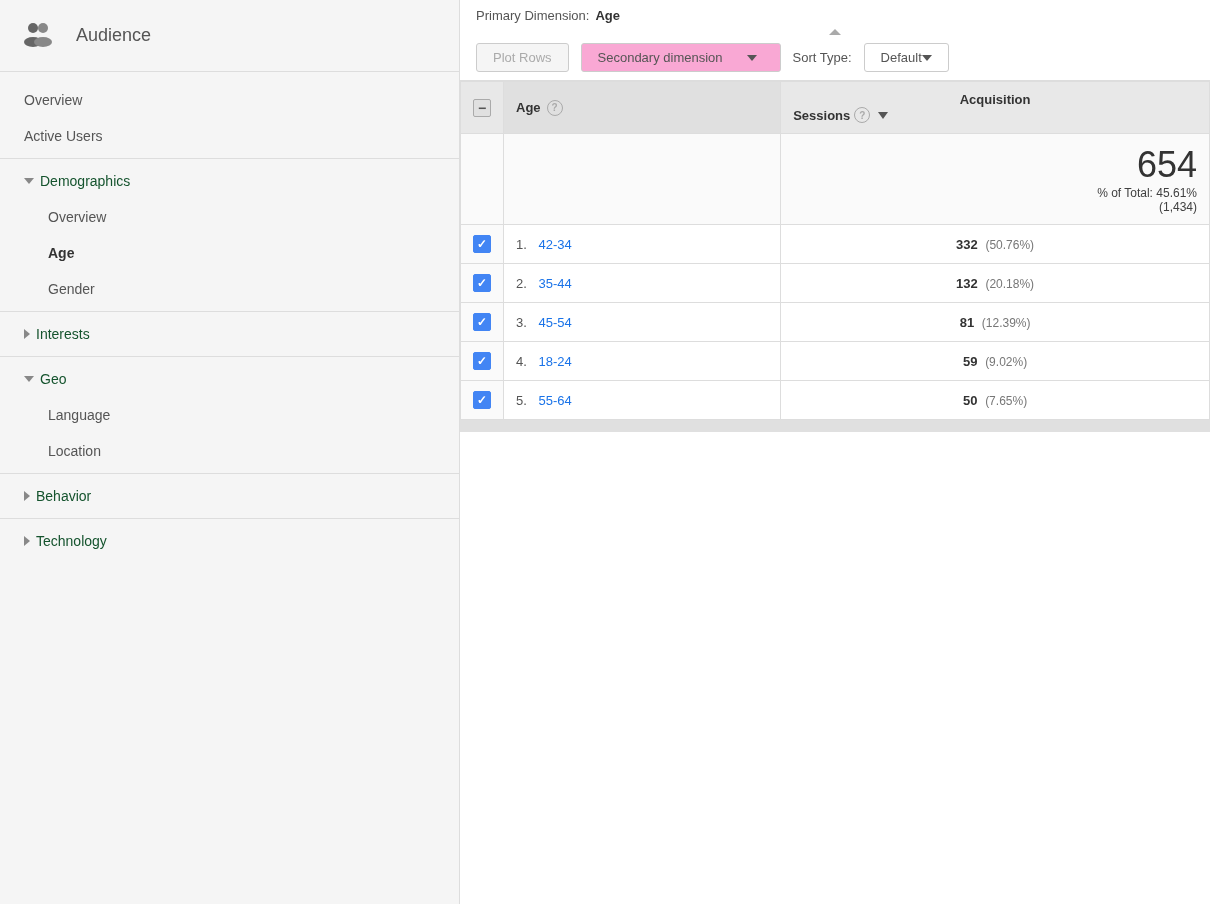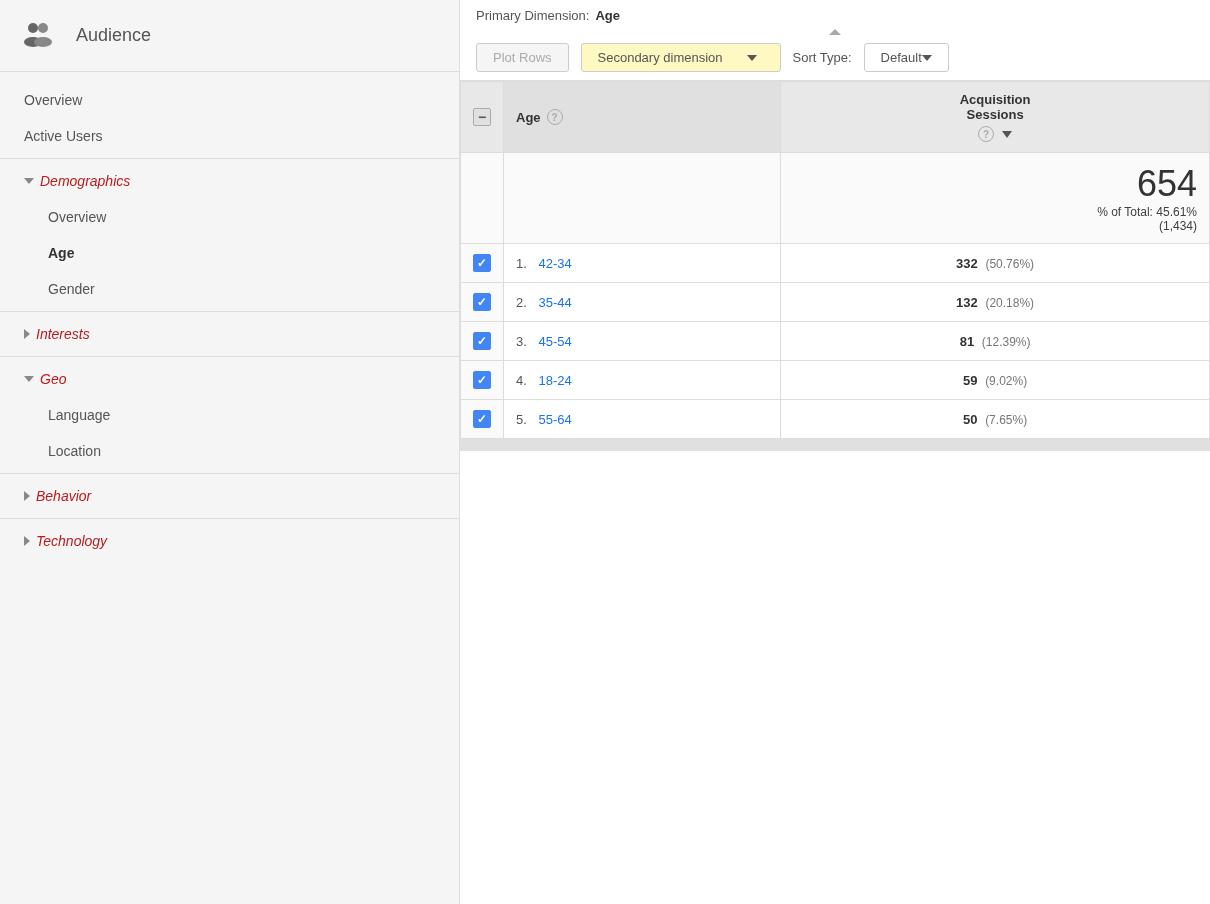--- a/index.html
+++ b/index.html
@@ -25,23 +25,23 @@
       cursor: pointer;
       color: #555;
       font-size: 14px;
       display: flex; align-items: flex-end;
     }
     .sidebar-item.active { font-weight: bold; color: #333; }
     .sidebar-item.indent { padding-left: 48px; }
     .sidebar-section-header {
       padding: 10px 24px;
       cursor: pointer;
-      color: #b91c1c;
+      color: #14532d;
       font-size: 14px;
-      display: flex; align-items: center; font-style: italic;
+      display: flex; align-items: center;
     }
     .arrow-right { display: inline-block; width: 0; height: 0; border-top: 5px solid transparent; border-bottom: 5px solid transparent; border-left: 6px solid #888; margin-right: 6px; }
     .arrow-down { display: inline-block; width: 0; height: 0; border-left: 5px solid transparent; border-right: 5px solid transparent; border-top: 6px solid #888; margin-right: 6px; }
     .beta-badge { color: #e67e00; font-size: 11px; font-weight: bold; margin-left: 6px; }
     .divider { height: 1px; background: #ddd; margin: 4px 0; }
 
     
     #main {
       flex: 1;
       display: flex;
@@ -63,21 +63,21 @@
     .caret-indicator { display: flex; justify-content: center; }
     .caret-indicator span { display: inline-block; width: 0; height: 0; border-left: 6px solid transparent; border-right: 6px solid transparent; border-bottom: 6px solid #aaa; }
     .toolbar {
       display: flex; align-items: center; gap: 12px; padding: 8px 0;
     }
     .btn-plot-rows {
       border: 1px solid #ccc; background: #f5f5f5; color: #aaa; padding: 6px 16px;
       border-radius: 3px; font-size: 13px; cursor: pointer;
     }
     .btn-secondary-dim {
-      border: 1px solid #ccc; background: #fef9c3; color: #555; padding: 6px 16px;
+      border: 1px solid #ccc; background: #f9a8d4; color: #555; padding: 6px 16px;
       border-radius: 3px; font-size: 13px; cursor: pointer;
       display: flex; align-items: center; gap: 24px; min-width: 200px;
     }
     .btn-secondary-dim .dd-arrow { display: inline-block; width: 0; height: 0; border-left: 5px solid transparent; border-right: 5px solid transparent; border-top: 6px solid #555; }
     .sort-type-label { font-size: 13px; color: #555; }
     .btn-default {
       border: 1px solid #ccc; background: #fff; color: #555; padding: 6px 16px;
       border-radius: 3px; font-size: 13px; cursor: pointer;
       display: flex; align-items: center; gap: 0;
     }
@@ -96,21 +96,21 @@
     th.age-col { text-align: left; background: #e8e8e8; }
     th.acquisition-header { background: #e8e8e8; text-align: center; }
     td { border: 1px solid #ddd; padding: 10px 12px; font-size: 13px; }
     .td-checkbox { text-align: center; width: 40px; background: #fafafa; }
     .td-age-link { color: #1a73e8; cursor: pointer; }
     .td-sessions { text-align: center; font-weight: bold; }
     .td-sessions-pct { color: #777; font-weight: normal; font-size: 12px; margin-left: 4px; }
     .summary-row td { background: #fafafa; }
     .summary-sessions { text-align: right; font-size: 36px; font-weight: normal; color: #333; }
     .summary-sessions-detail { font-size: 12px; color: #404040; text-align: right; }
-    .sessions-header-inner { display: flex; flex-direction: column; align-items: center; gap: 4px; }
+    .sessions-header-inner { display: flex; flex-direction: row; align-items: flex-end; gap: 4px; }
     .sort-arrow { display: inline-block; width: 0; height: 0; border-left: 5px solid transparent; border-right: 5px solid transparent; border-top: 7px solid #555; margin-left: 4px; }
     .help-circle {
       display: inline-flex; align-items: center; justify-content: center;
       width: 16px; height: 16px; border-radius: 50%; border: 1px solid #aaa;
       color: #aaa; font-size: 10px; cursor: pointer;
     }
     .age-header-inner { display: flex; align-items: center; gap: 6px; }
     .minus-btn {
       display: inline-flex; align-items: center; justify-content: center;
       width: 18px; height: 18px; border: 1px solid #aaa; background: #e0e0e0;

